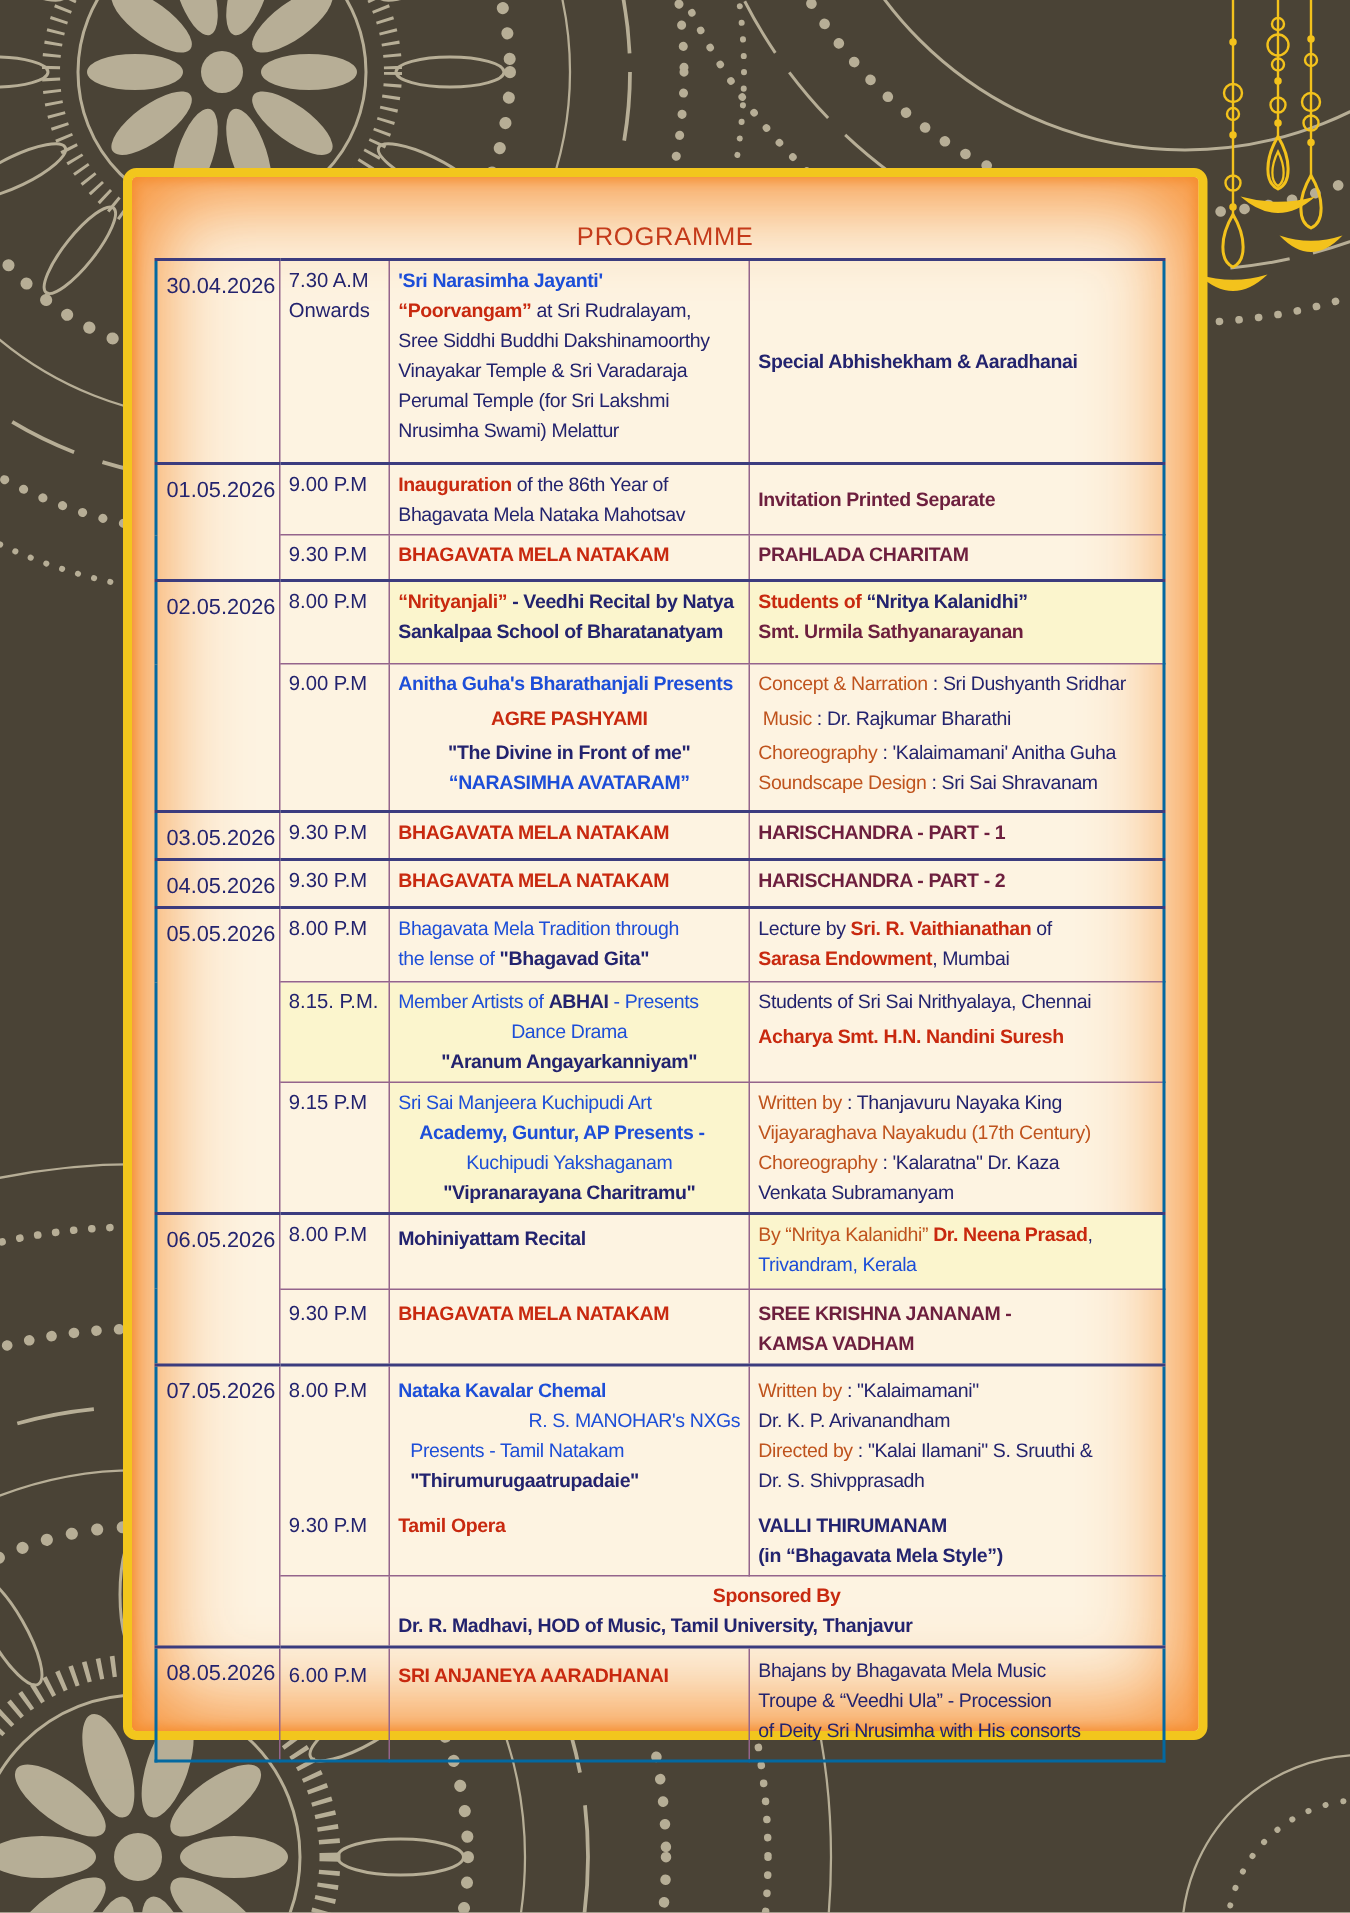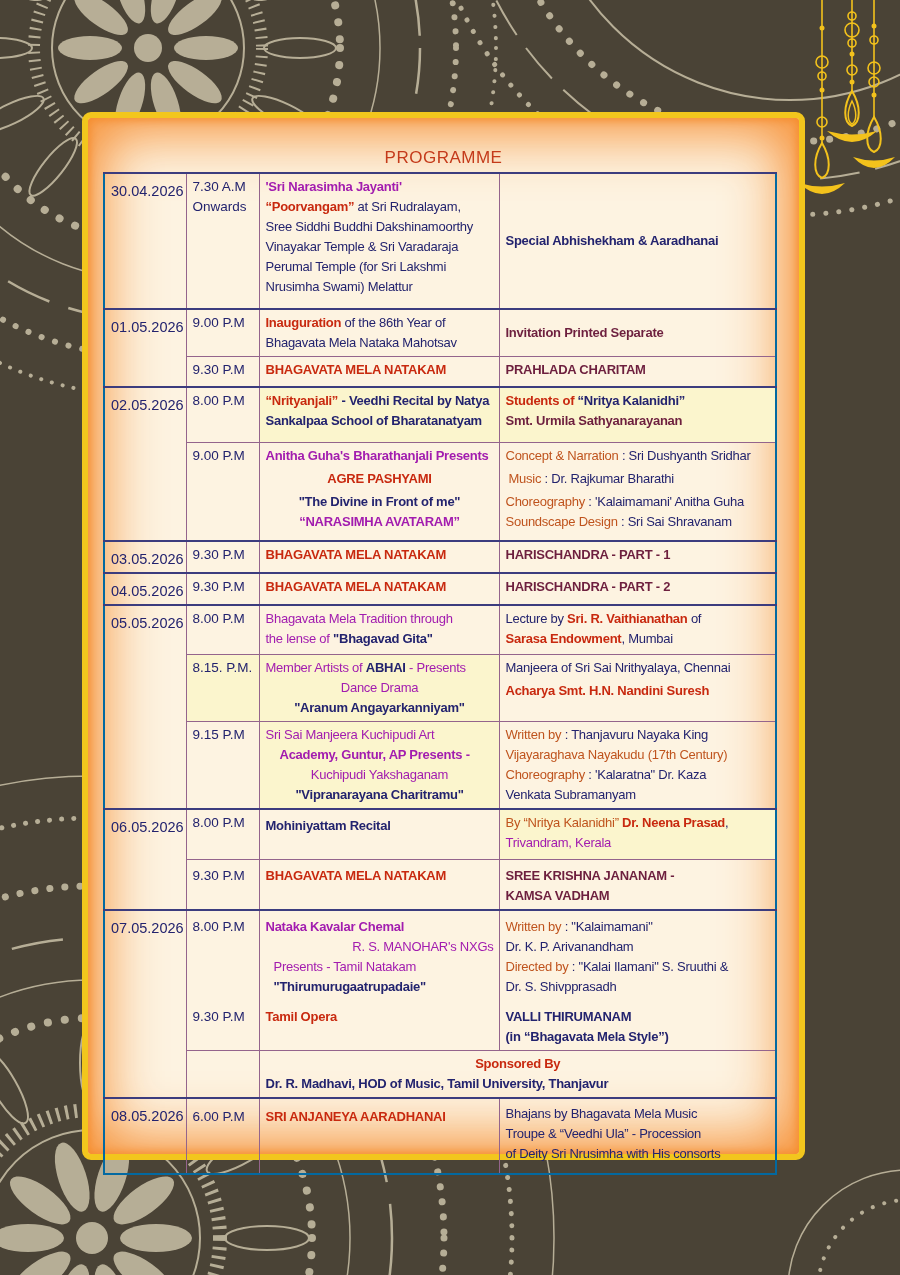--- a/index.html
+++ b/index.html
@@ -25,21 +25,21 @@
     border-collapse:collapse;table-layout:fixed;
     border:2px solid #0369a1;
   }
   td.cell{border:1px solid #94648c;vertical-align:top;padding:3px 5px 3px 6px;overflow:hidden;}
   tr.g > td.cell{border-top:2px solid #3c3c7e;}
   td.tint{background:#fbf5cd;}
   td.date{text-align:center;padding-top:7px;}
   .ln{line-height:20px;font-size:13px;letter-spacing:-0.25px;white-space:nowrap;}
   td.date .ln{font-size:14.5px;letter-spacing:0;}
   td.time .ln{font-size:13.5px;letter-spacing:0;}
-  .c-navy{color:#23236e}.c-red{color:#c8290f}.c-purple{color:#a21caf}
+  .c-navy{color:#23236e}.c-red{color:#c8290f}.c-purple{color:#1d4ed8}
   .c-maroon{color:#6d1f3e}.c-orange{color:#bf531d}
   .b{font-weight:bold}
 </style>
 </head>
 <body>
 
 <svg id="decor" viewBox="0 0 900 1275">
     <g opacity="0.82">
       <circle cx="148" cy="48" r="14" fill="#cfc6ac"></circle>
       <ellipse cx="206" cy="48" rx="32" ry="12" transform="rotate(0 206 48)" fill="#cfc6ac" stroke="none" stroke-width="2"></ellipse>
@@ -288,21 +288,21 @@
         <tr style="height: 66px;">
           <td class="cell time tint">
             <div class="ln"><span class="c-navy">8.15. P.M.</span></div>
           </td>
           <td class="cell event tint">
             <div class="ln"><span class="c-purple">Member Artists of </span><span class="c-navy b">ABHAI</span><span class="c-purple"> - Presents</span></div>
             <div class="ln" style="text-align: center;"><span class="c-purple">Dance Drama</span></div>
             <div class="ln" style="text-align: center;"><span class="c-navy b">"Aranum Angayarkanniyam"</span></div>
           </td>
           <td class="cell details">
-            <div class="ln"><span class="c-navy">Manjeera of Sri Sai Nrithyalaya, Chennai</span></div>
+            <div class="ln"><span class="c-navy">Students of Sri Sai Nrithyalaya, Chennai</span></div>
             <div class="ln" style="margin-top: 3px;"><span class="c-red b">Acharya Smt. H.N. Nandini Suresh</span></div>
           </td>
         </tr>
         <tr style="height: 86px;">
           <td class="cell time">
             <div class="ln"><span class="c-navy">9.15 P.M</span></div>
           </td>
           <td class="cell event tint">
             <div class="ln"><span class="c-purple">Sri Sai Manjeera Kuchipudi Art</span></div>
             <div class="ln" style="padding-left: 14px; font-weight: bold;"><span class="c-purple">Academy, Guntur, AP Presents -</span></div>

